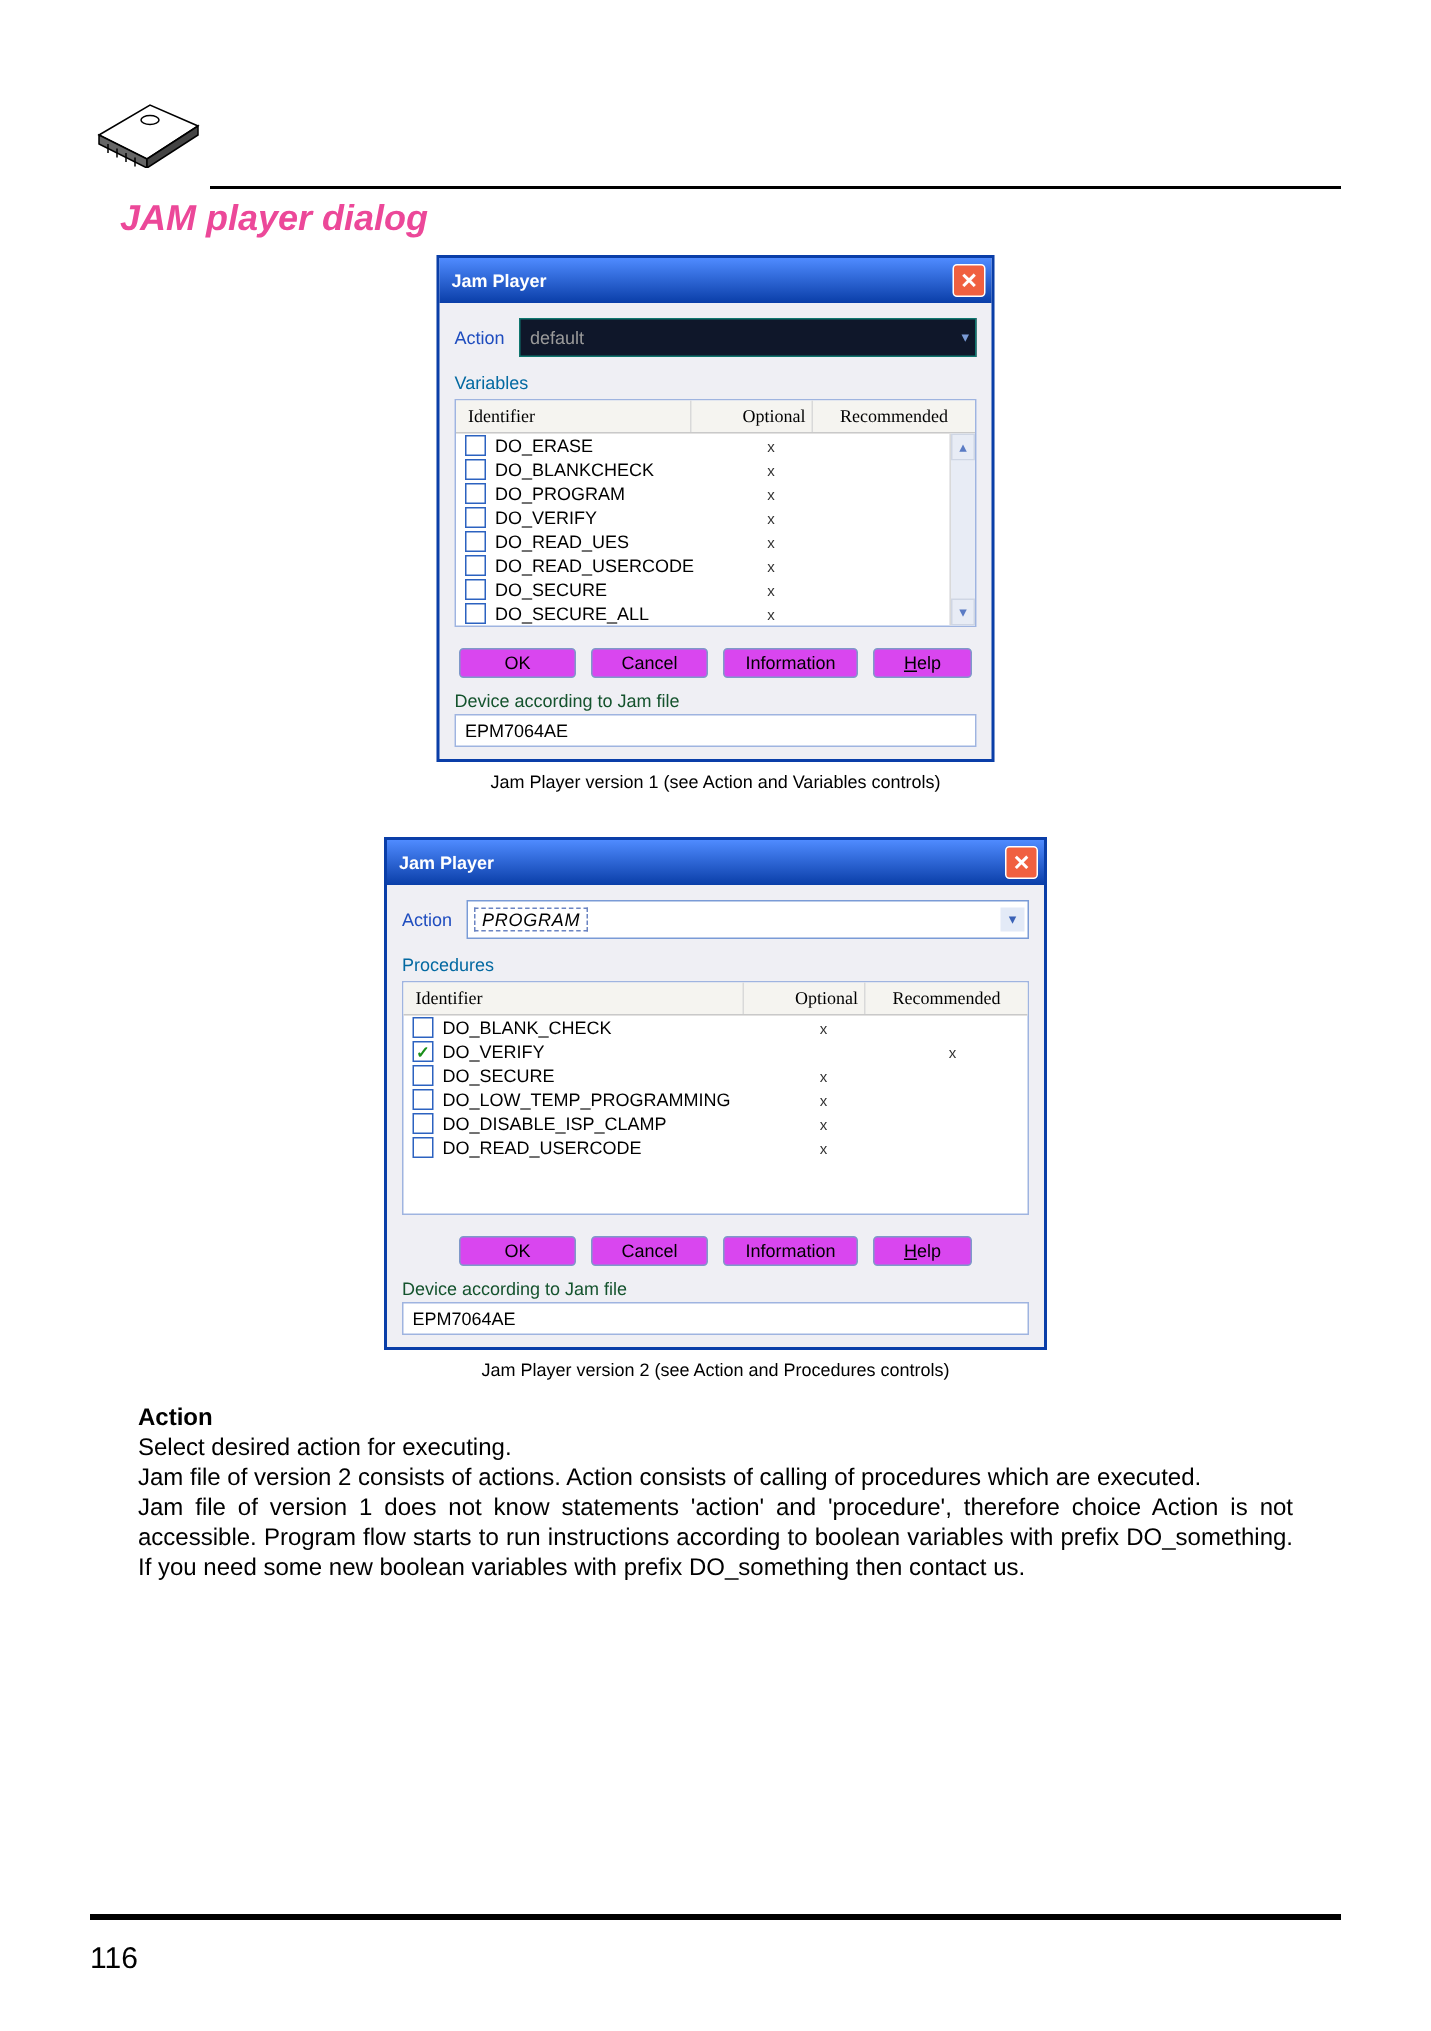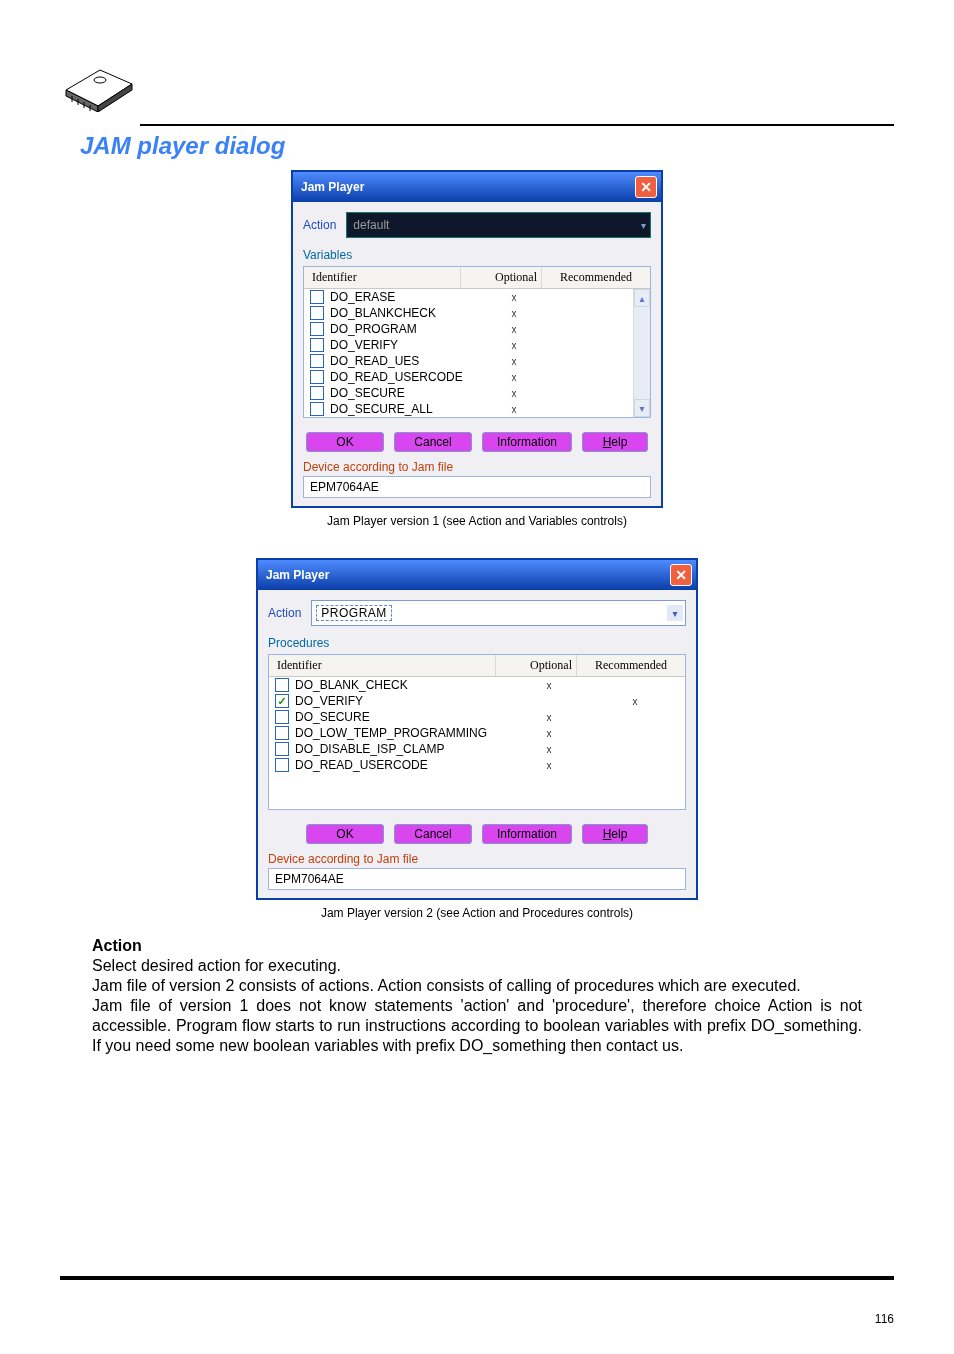--- a/index.html
+++ b/index.html
@@ -24,21 +24,21 @@
   }
   .hr-line {
     border: none;
     border-top: 2px solid #000;
     margin: 4px 0 4px 80px;
   }
   .section-title {
     font-style: italic;
     font-weight: bold;
     font-size: 24px;
-    color: #3b82f6;
+    color: #ec4899;
     margin: 6px 0 10px 20px;
   }
   .dialog-wrap {
     display: flex;
     justify-content: center;
     margin: 6px 0;
   }
   
   .dialog {
     border: 2px solid #0a3ea8;
@@ -103,20 +103,21 @@
     background: #fff;
     color: #000;
     border: 1px solid #7a9bd6;
     padding: 2px 2px 2px 4px;
     height: 20px;
   }
   .dropdown-enabled .selection {
     border: 1px dashed #6b84c2;
     padding: 0 4px;
     letter-spacing: 0.5px;
+    font-style: italic;
   }
   .dropdown-enabled .chevbox {
     background: #e3eaf7;
     width: 16px; height: 16px;
     display: flex; align-items:center; justify-content:center;
     color: #3a62b7;
     font-size: 10px;
   }
   .lbl-section {
     color: #0369a1;
@@ -188,21 +189,21 @@
     padding: 2px 0;
     text-align: center;
     font-size: 12px;
   }
   .winbtn.w-ok { width: 76px; }
   .winbtn.w-cancel { width: 76px; }
   .winbtn.w-info { width: 88px; }
   .winbtn.w-help { width: 64px; }
   .ul { text-decoration: underline; }
   .lbl-device {
-    color: #c2410c;
+    color: #14532d;
     font-size: 12px;
     margin-top: 4px;
   }
   .device-field {
     background:#fff;
     border:1px solid #9fb4e0;
     padding: 3px 6px;
     font-size: 12px;
     margin-top: 2px;
   }
@@ -214,23 +215,23 @@
   .body-text {
     font-size: 16px;
     line-height: 1.25;
     margin: 0 32px;
     text-align: justify;
   }
   .body-text .bold { font-weight: bold; }
   .bottom-line {
     border-top: 4px solid #000;
     margin: 180px 60px 0 60px;
-    padding-top: 32px;
-    text-align: right;
-    font-size: 12px;
+    padding-top: 15px;
+    text-align: left;
+    font-size: 20px;
   }
   
   .lb-row.empty .cell-id, .lb-row.empty .cell-opt, .lb-row.empty .cell-rec { height: 16px; }
 </style>
 </head>
 <body>
 
 <div class="page">
   <div class="chip-area">
     <svg class="chip-icon" viewBox="0 0 76 52">

